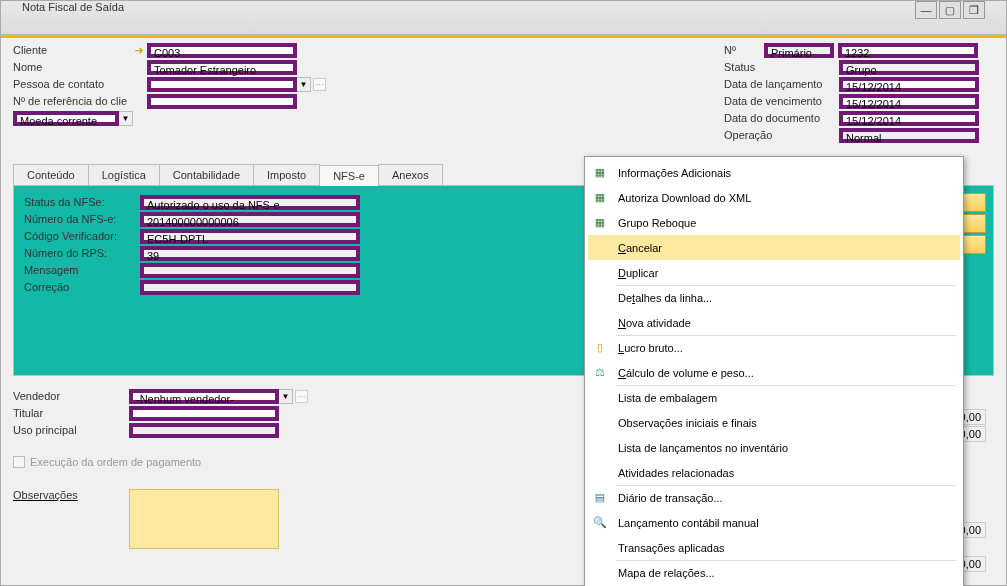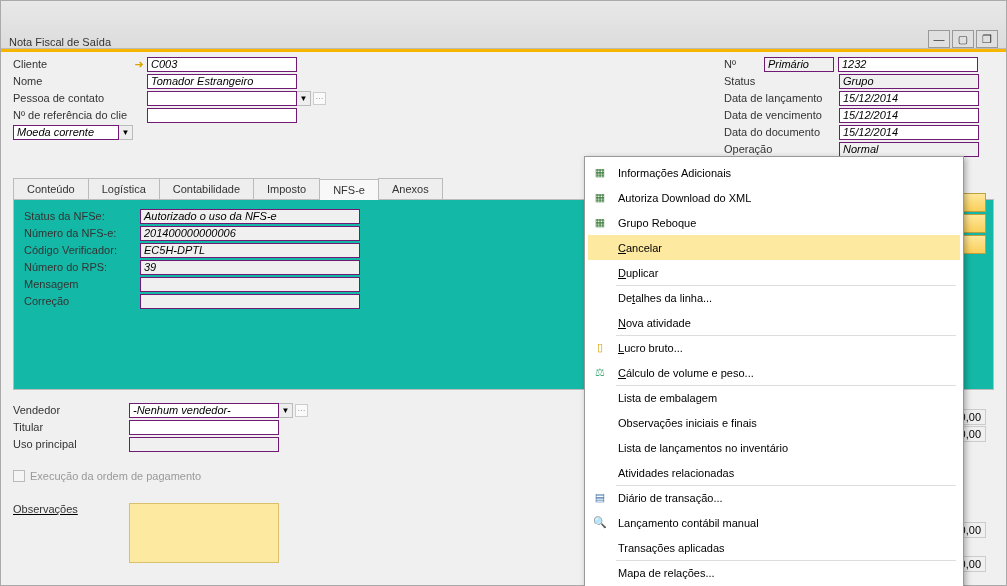--- a/index.html
+++ b/index.html
@@ -1,32 +1,32 @@
 <!DOCTYPE html>
 <html><head>
 <meta charset="utf-8">
 <style>
 * { box-sizing: border-box; margin: 0; padding: 0; font-family: Tahoma, Arial, sans-serif; font-size: 11px; }
 body { background: #e8e8e8; width: 1007px; height: 586px; overflow: hidden; position: relative; }
 
 .window { position: absolute; top: 0; left: 0; right: 0; bottom: 0; background: #f0f0f0; border: 1px solid #aaa; }
-.titlebar { background: linear-gradient(#e8e8e8,#dcdcdc); height: 48px; display: flex; align-items: flex-end; padding: 0 8px; border-bottom: 1px solid #bbb; font-size: 16px; color: #333; }
+.titlebar { background: linear-gradient(#e8e8e8,#dcdcdc); height: 34px; display: flex; align-items: flex-start; padding: 0 21px; border-bottom: 1px solid #bbb; font-size: 16px; color: #333; }
 .titlebar .title { flex: 1; }
 .titlebar .winbtn { width: 22px; height: 18px; margin-left: 2px; border: 1px solid #999; background: #e0e0e0; display: flex; align-items: center; justify-content: center; }
 .accent { height: 3px; background: #f7b500; }
 
 .content { padding: 4px 12px; }
 .toprow { display: flex; }
 .leftfields { flex: 1; }
 .rightfields { width: 270px; }
 
 .field-row { display: flex; align-items: center; height: 16px; margin-bottom: 1px; }
 .field-label { width: 120px; color: #333; }
 .rightfields .field-label { width: 115px; }
-.field-input { width: 150px; height: 15px; border: 1px solid #701a75; background: #fff; padding: 0 3px; line-height: 13px; font-style: italic; }
+.field-input { width: 150px; height: 15px; border: 4px solid #701a75; background: #fff; padding: 0 3px; line-height: 13px; }
 .field-input.ro { background: #f0f0f0; }
 .rightfields .field-input { width: 140px; }
 .arrow-icon { width: 12px; height: 12px; display: inline-flex; align-items: center; justify-content: center; color: #d9a400; margin-right: 2px; }
 .dd { display: flex; }
 .dd .caret { width: 14px; height: 15px; border: 1px solid #bbb; border-left: none; background: #eee; display: flex; align-items: center; justify-content: center; font-size: 8px; }
 .link-ic { width: 13px; height: 13px; border: 1px solid #ccc; margin-left: 2px; background: #fafafa; display: flex; align-items: center; justify-content: center; font-size: 8px; color: #999; }
 
 .tabs { display: flex; margin-top: 20px; border-bottom: 1px solid #bbb; }
 .tab { padding: 4px 13px; border: 1px solid #bbb; border-bottom: none; background: #eee; margin-right: -1px; color: #333; }
 .tab.active { background: #f8f8f8; position: relative; top: 1px; }

